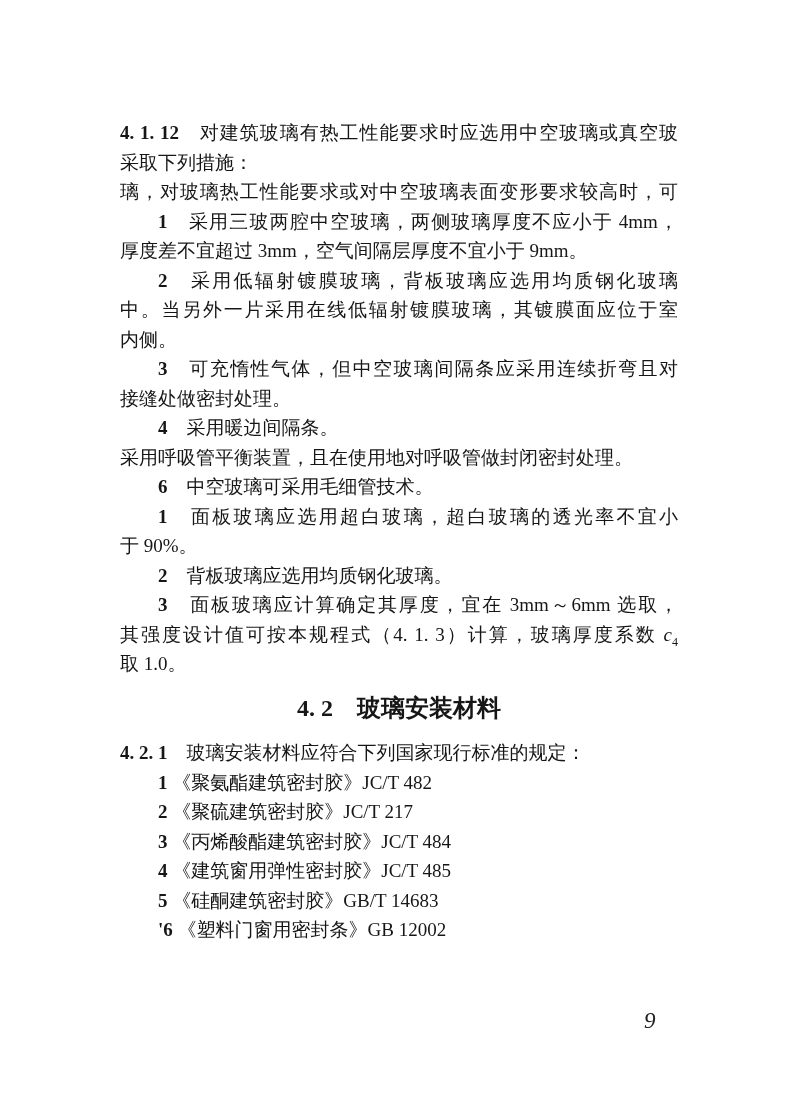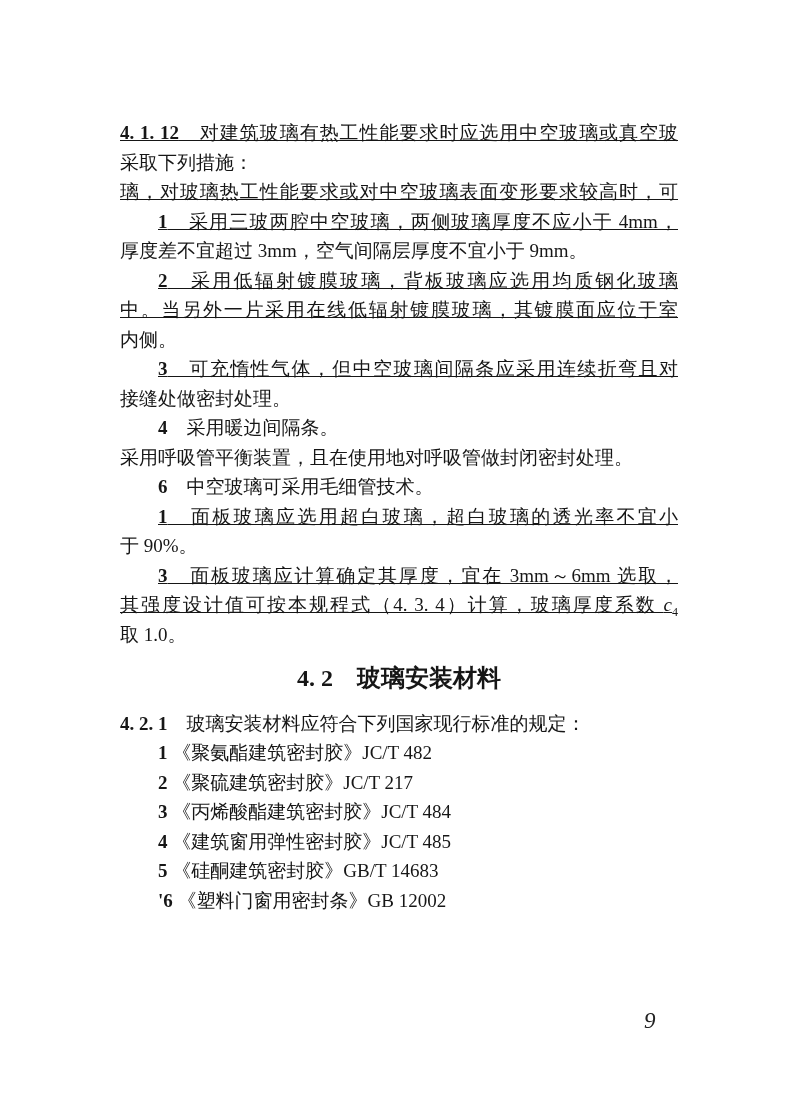--- a/index.html
+++ b/index.html
@@ -27,21 +27,20 @@
     white-space: pre-wrap;
   }
   .ind {
     padding-left: 38px;
     width: 520px;
   }
   .fill {
     text-align: justify;
     text-align-last: justify;
     text-justify: inter-ideograph;
-    text-decoration: underline;
   }
   .num { font-weight: bold; }
   .var { font-style: italic; font-family: "Liberation Serif", serif; }
   .varsub { font-size: 12px; }
   .heading {
     font-size: 24px;
     font-weight: bold;
     text-align: center;
     height: 29.5px;
     line-height: 29.5px;
@@ -71,22 +70,23 @@
     <div class="line ind fill"><span class="num">2</span><span>　采用低辐射镀膜玻璃，背板玻璃应选用均质钢化玻璃</span></div>
     <div class="line fill"><span>中。当另外一片采用在线低辐射镀膜玻璃，其镀膜面应位于室</span></div>
     <div class="line"><span>内侧。</span></div>
     <div class="line ind fill"><span class="num">3</span><span>　可充惰性气体，但中空玻璃间隔条应采用连续折弯且对</span></div>
     <div class="line"><span>接缝处做密封处理。</span></div>
     <div class="line ind"><span class="num">4</span><span>　采用暖边间隔条。</span></div>
     <div class="line"><span>采用呼吸管平衡装置，且在使用地对呼吸管做封闭密封处理。</span></div>
     <div class="line ind"><span class="num">6</span><span>　中空玻璃可采用毛细管技术。</span></div>
     <div class="line ind fill"><span class="num">1</span><span>　面板玻璃应选用超白玻璃，超白玻璃的透光率不宜小</span></div>
     <div class="line"><span>于 90%。</span></div>
+    <div class="line ind"><span class="num">2</span><span>　背板玻璃应选用均质钢化玻璃。</span></div>
     <div class="line ind fill"><span class="num">3</span><span>　面板玻璃应计算确定其厚度，宜在 3mm～6mm 选取，</span></div>
-    <div class="line fill"><span>其强度设计值可按本规程式（4. 3. 4）计算，玻璃厚度系数 </span><i class="var">c</i><sub class="varsub">4</sub></div>
+    <div class="line fill"><span>其强度设计值可按本规程式（4. 1. 3）计算，玻璃厚度系数 </span><i class="var">c</i><sub class="varsub">4</sub></div>
     <div class="line"><span>取 1.0。</span></div>
 
     <div class="heading"><span class="hnum">4. 2</span><span>玻璃安装材料</span></div>
 
     <div class="line"><span class="num">4. 2. 1</span><span>　玻璃安装材料应符合下列国家现行标准的规定：</span></div>
     <div class="line ind"><span class="num">1</span><span> 《聚氨酯建筑密封胶》JC/T 482</span></div>
     <div class="line ind"><span class="num">2</span><span> 《聚硫建筑密封胶》JC/T 217</span></div>
     <div class="line ind"><span class="num">3</span><span> 《丙烯酸酯建筑密封胶》JC/T 484</span></div>
     <div class="line ind"><span class="num">4</span><span> 《建筑窗用弹性密封胶》JC/T 485</span></div>
     <div class="line ind"><span class="num">5</span><span> 《硅酮建筑密封胶》GB/T 14683</span></div>

